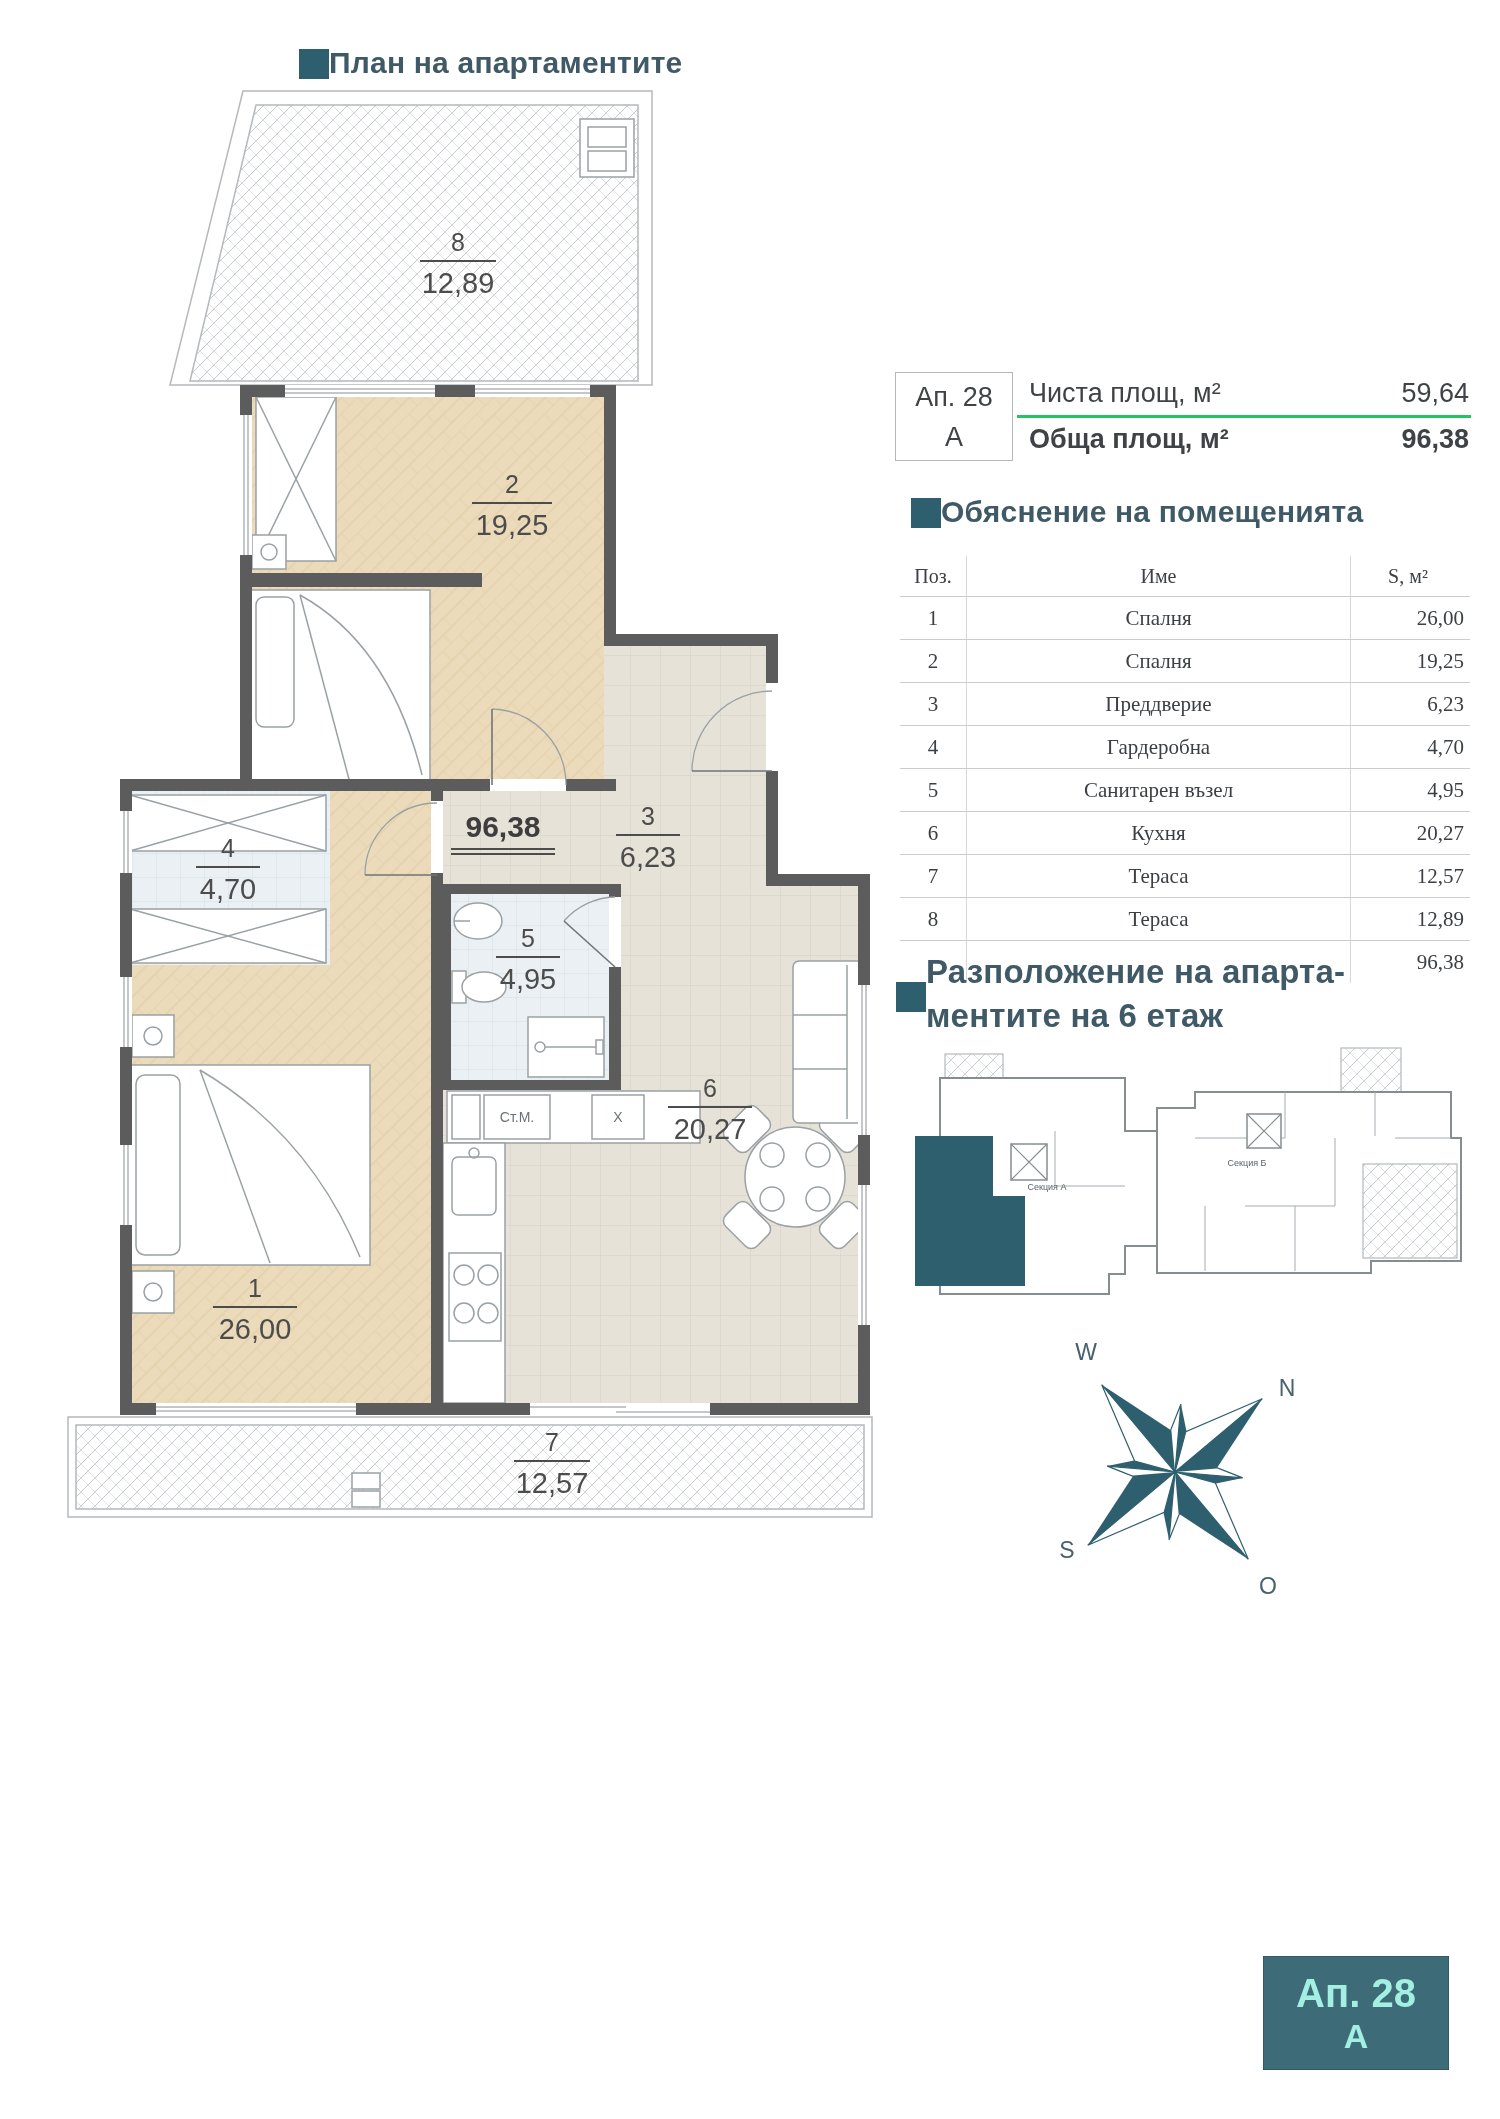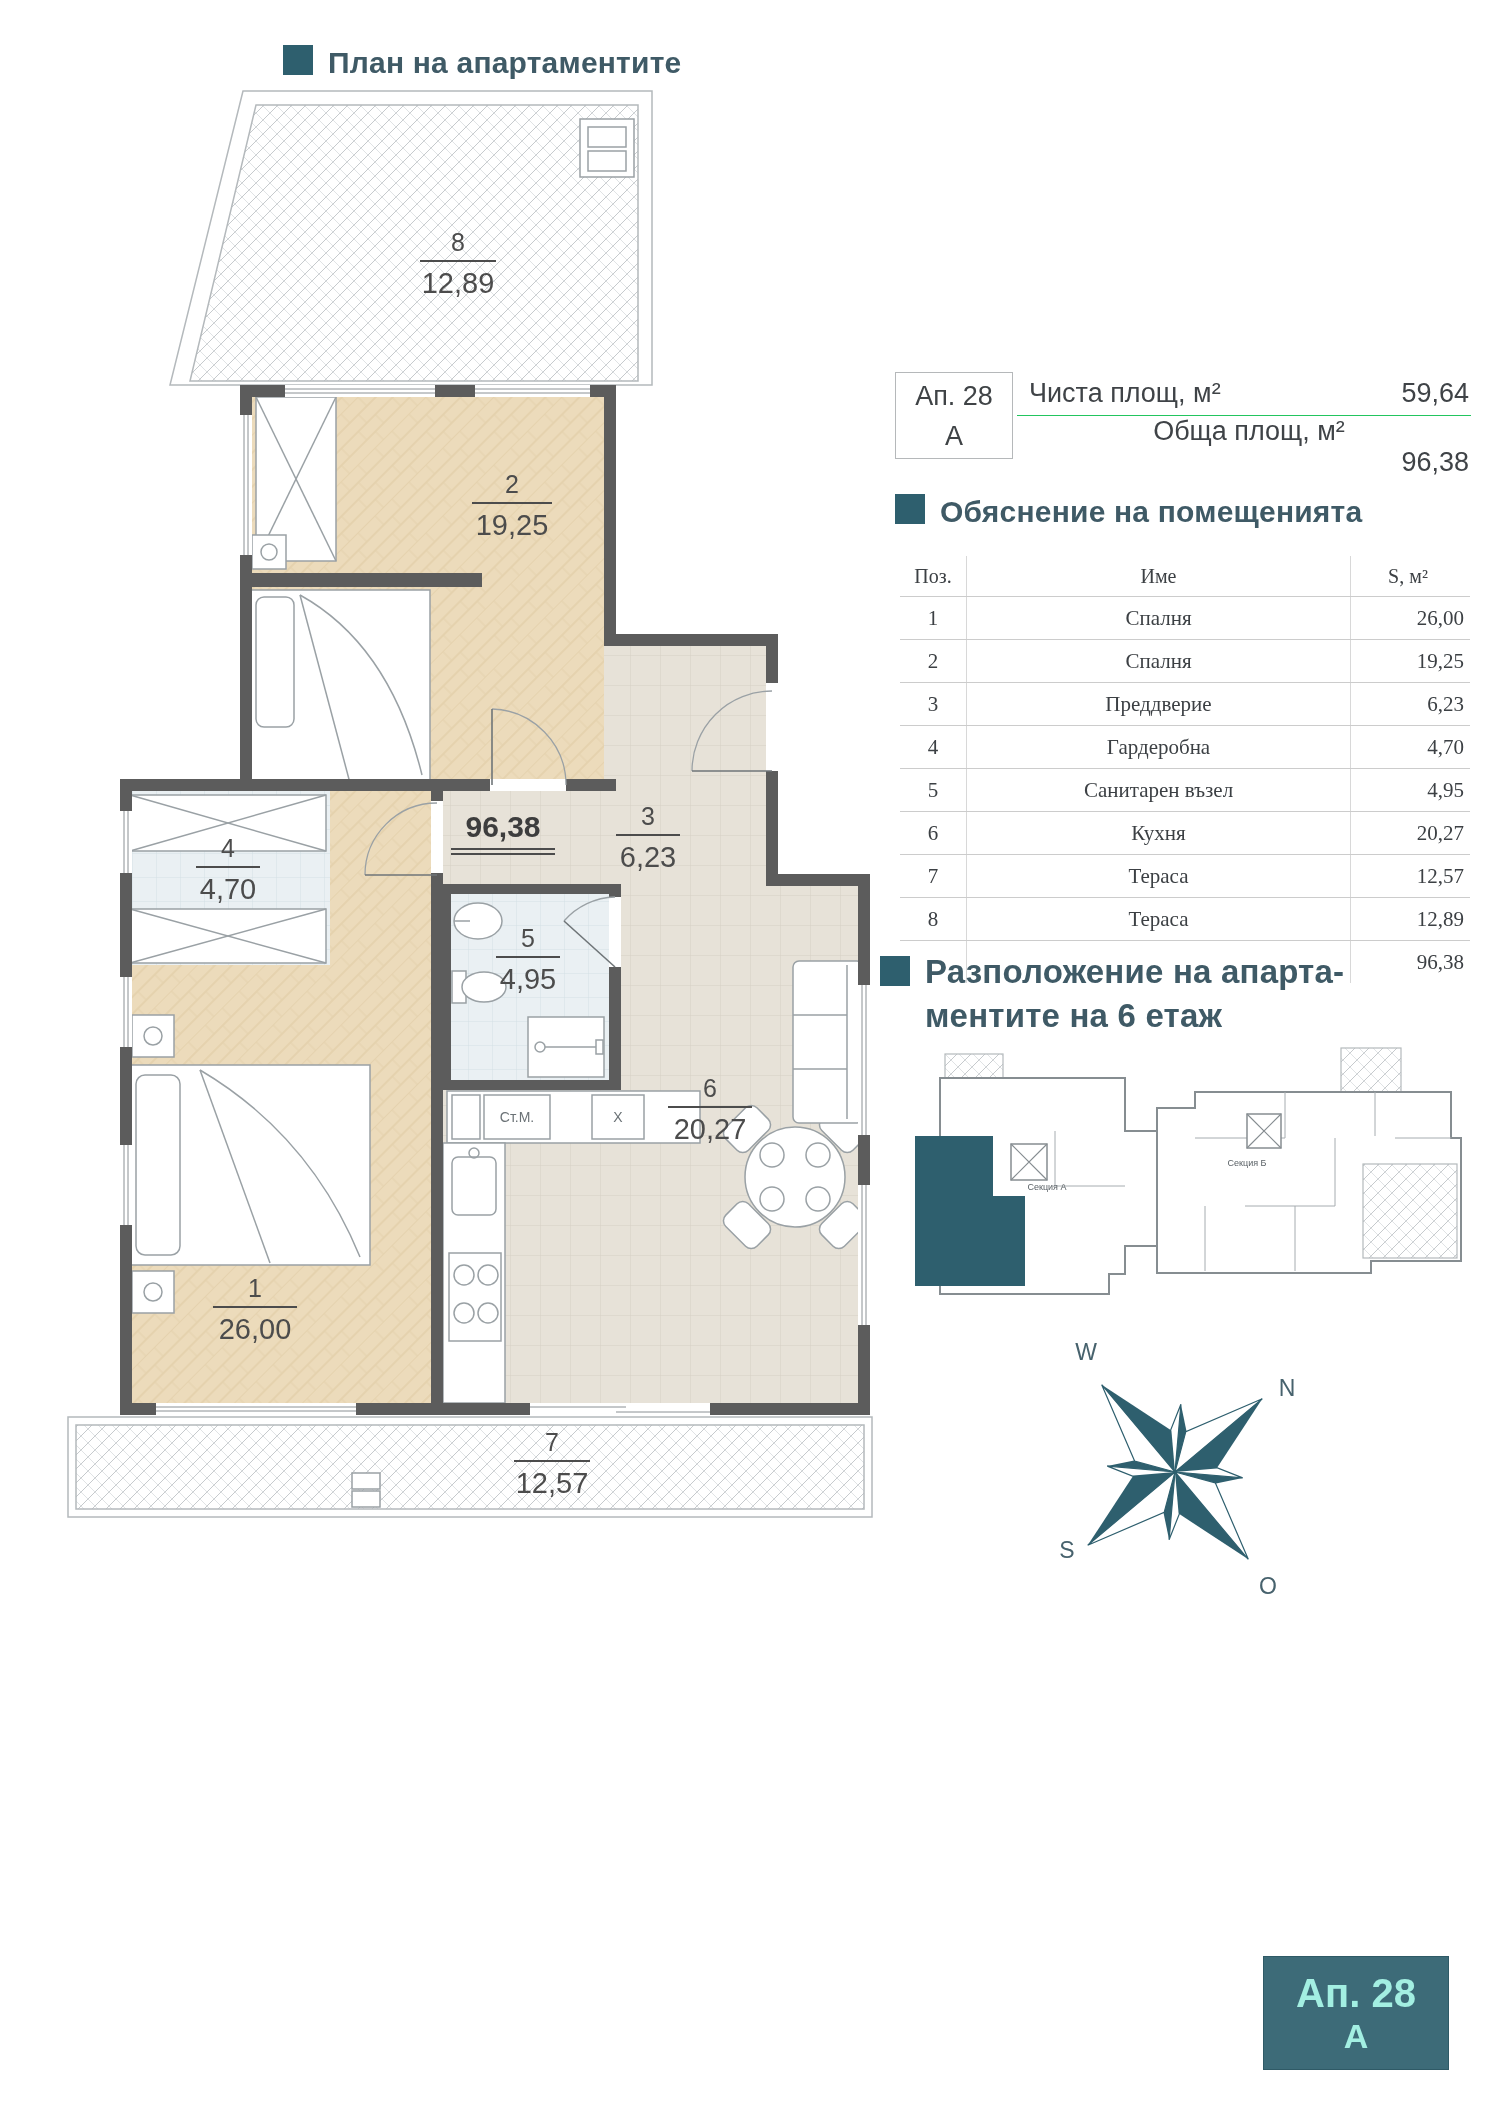--- a/index.html
+++ b/index.html
@@ -1,32 +1,32 @@
 <!DOCTYPE html>
 <html><head>
 <meta charset="utf-8">
 <style>
   html,body{margin:0;padding:0;background:#ffffff;}
   #page{position:relative;width:1500px;height:2119px;background:#ffffff;overflow:hidden;
         font-family:"Liberation Sans",sans-serif;color:#3f4347;}
   .abs{position:absolute;}
 
   
-  .heading{display:flex;align-items:flex-start;gap:15px;}
+  .heading{display:flex;align-items:center;margin-left:16px;}
   .bullet{width:30px;height:30px;background:#2e5f6e;flex:0 0 auto;margin-top:2px;}
   .heading .htext{font-size:30px;font-weight:700;color:#3f5a66;line-height:40px;letter-spacing:.2px;}
 
   
   #apt-info{left:895px;top:372px;width:576px;display:flex;align-items:stretch;}
   #apt-id{width:116px;border:1.5px solid #b5b8ba;display:flex;flex-direction:column;
           align-items:center;justify-content:center;font-size:27px;color:#3f4346;line-height:40px;}
   #apt-rows{flex:1;margin-left:4px;}
   .apt-row{display:flex;align-items:center;height:43px;padding:0 2px 0 12px;font-size:27px;}
   .apt-row .val{margin-left:auto;}
-  .apt-row.second{border-top:1px solid #22c55e;font-weight:400;flex-direction:column;}
+  .apt-row.second{border-top:3px solid #22c55e;font-weight:700;}
 
   
   #legend-table{left:900px;top:556px;width:570px;}
   #legend-table table{width:100%;border-collapse:collapse;font-size:21px;color:#3c4044;font-family:Liberation Serif, serif;}
   #legend-table th{font-weight:400;font-size:20px;height:38px;}
   #legend-table td{height:40px;text-align:center;}
   #legend-table tr.line td, #legend-table tr.line th{border-bottom:1px solid #cccccc;}
   #legend-table .c-pos{width:64px;border-right:1px solid #d8d8d8;}
   #legend-table .c-area{width:112px;border-left:1px solid #d8d8d8;text-align:right;padding-right:6px;}
 

